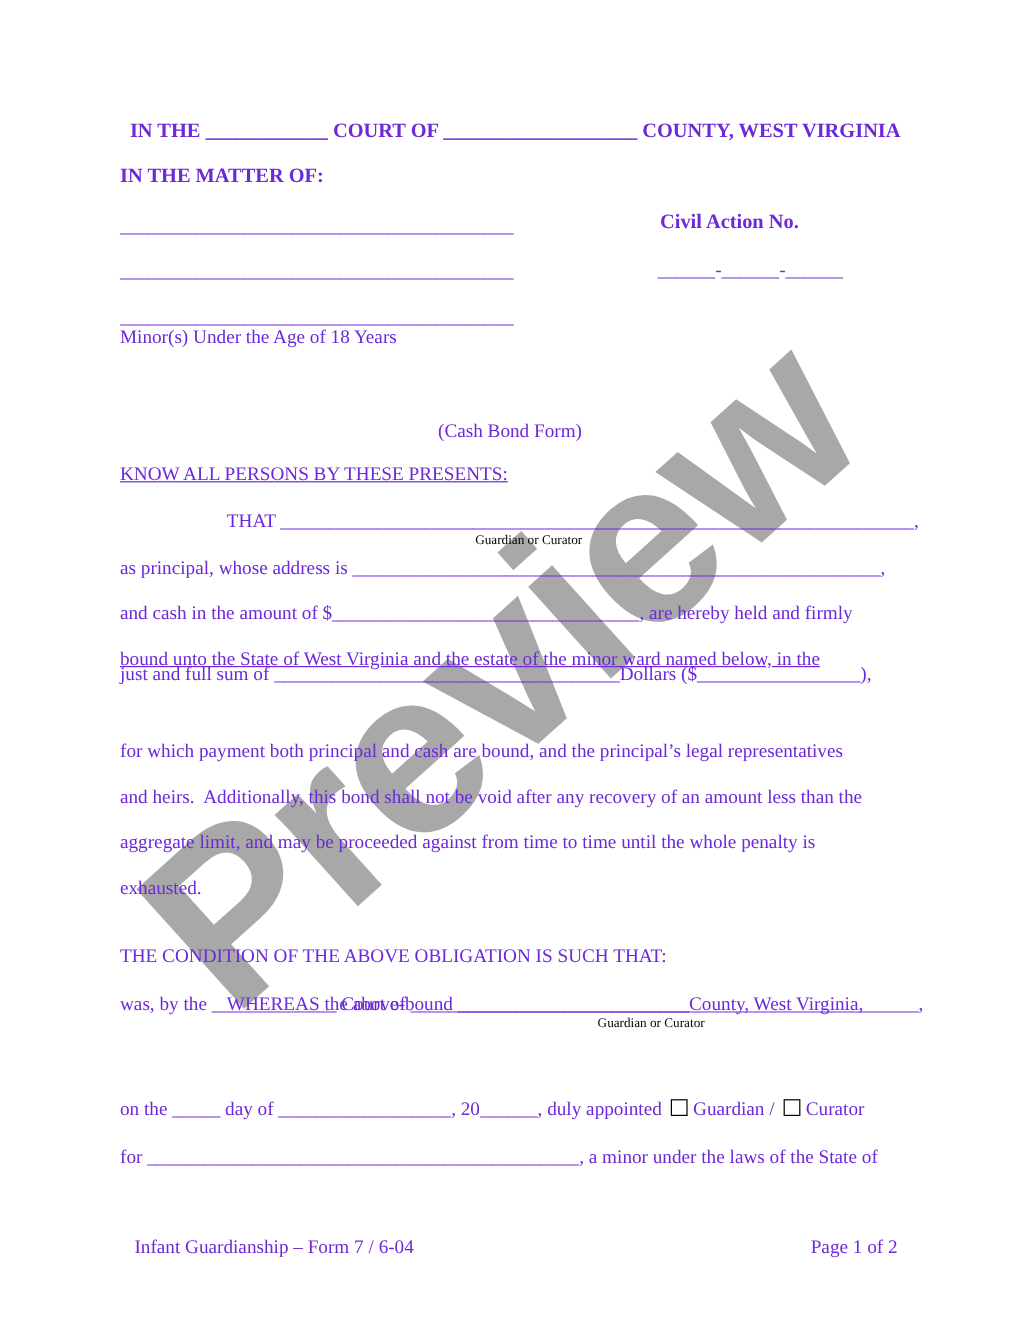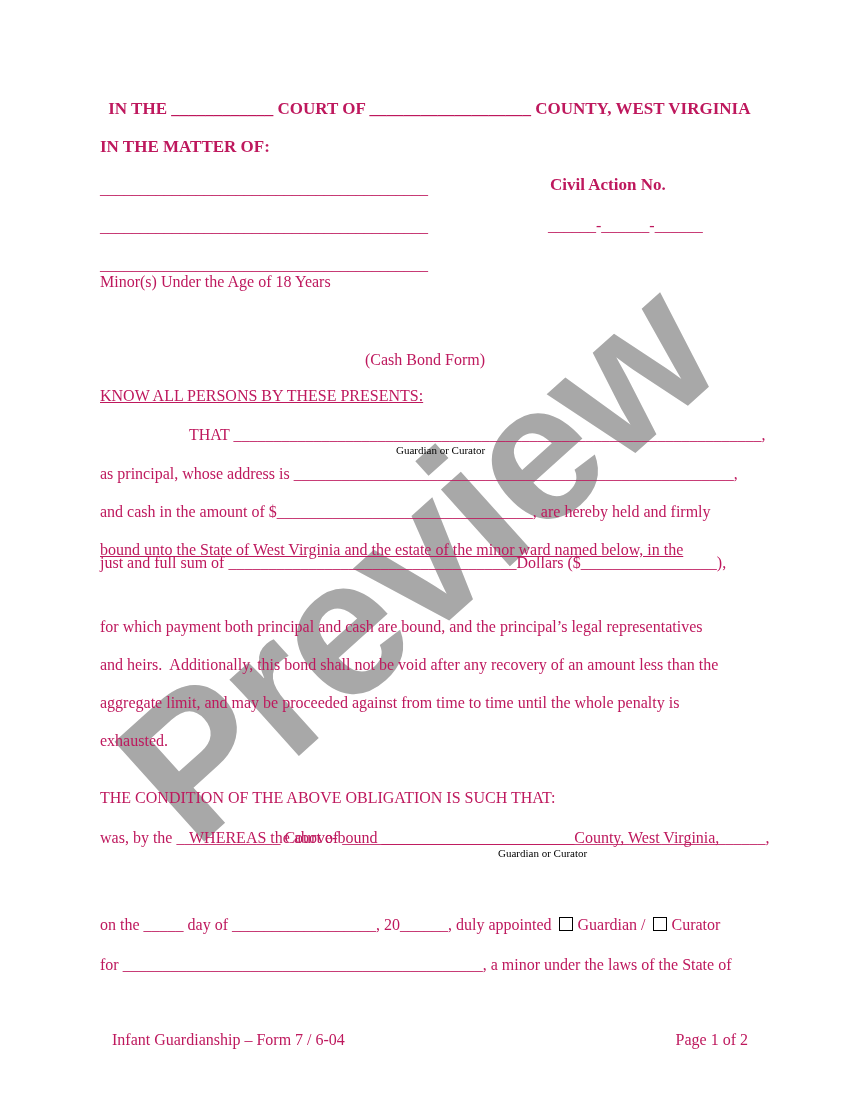--- a/index.html
+++ b/index.html
@@ -26,21 +26,21 @@
     z-index: 0;
     user-select: none;
   }
   .content { position: absolute; inset: 0; z-index: 1; }
   .line {
     position: absolute;
     left: 100px;
     font-size: 16px;
     line-height: 20px;
     white-space: pre;
-    color: #be185d;
+    color: #6d28d9;
   }
   .bold { font-weight: bold; font-size: 17px; }
   .centered { left: 0; width: 850px; text-align: center; }
   .indent { left: 157px; margin-left: 32px; }
   .sublabel {
     position: absolute;
     font-size: 11px;
     line-height: 13px;
     white-space: pre;
   }

